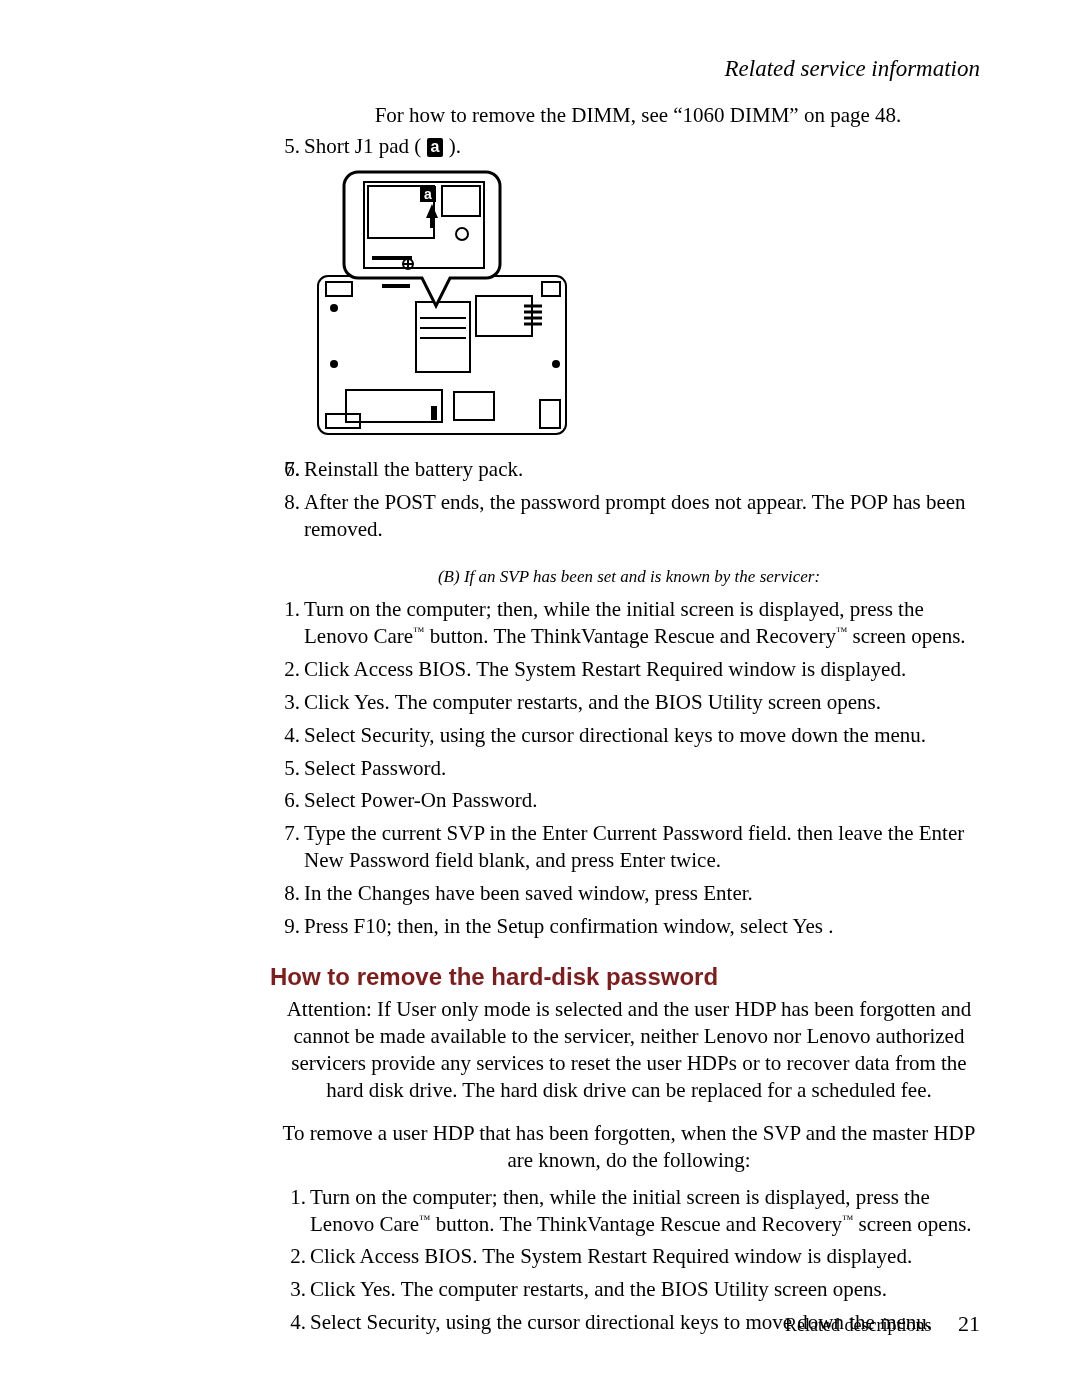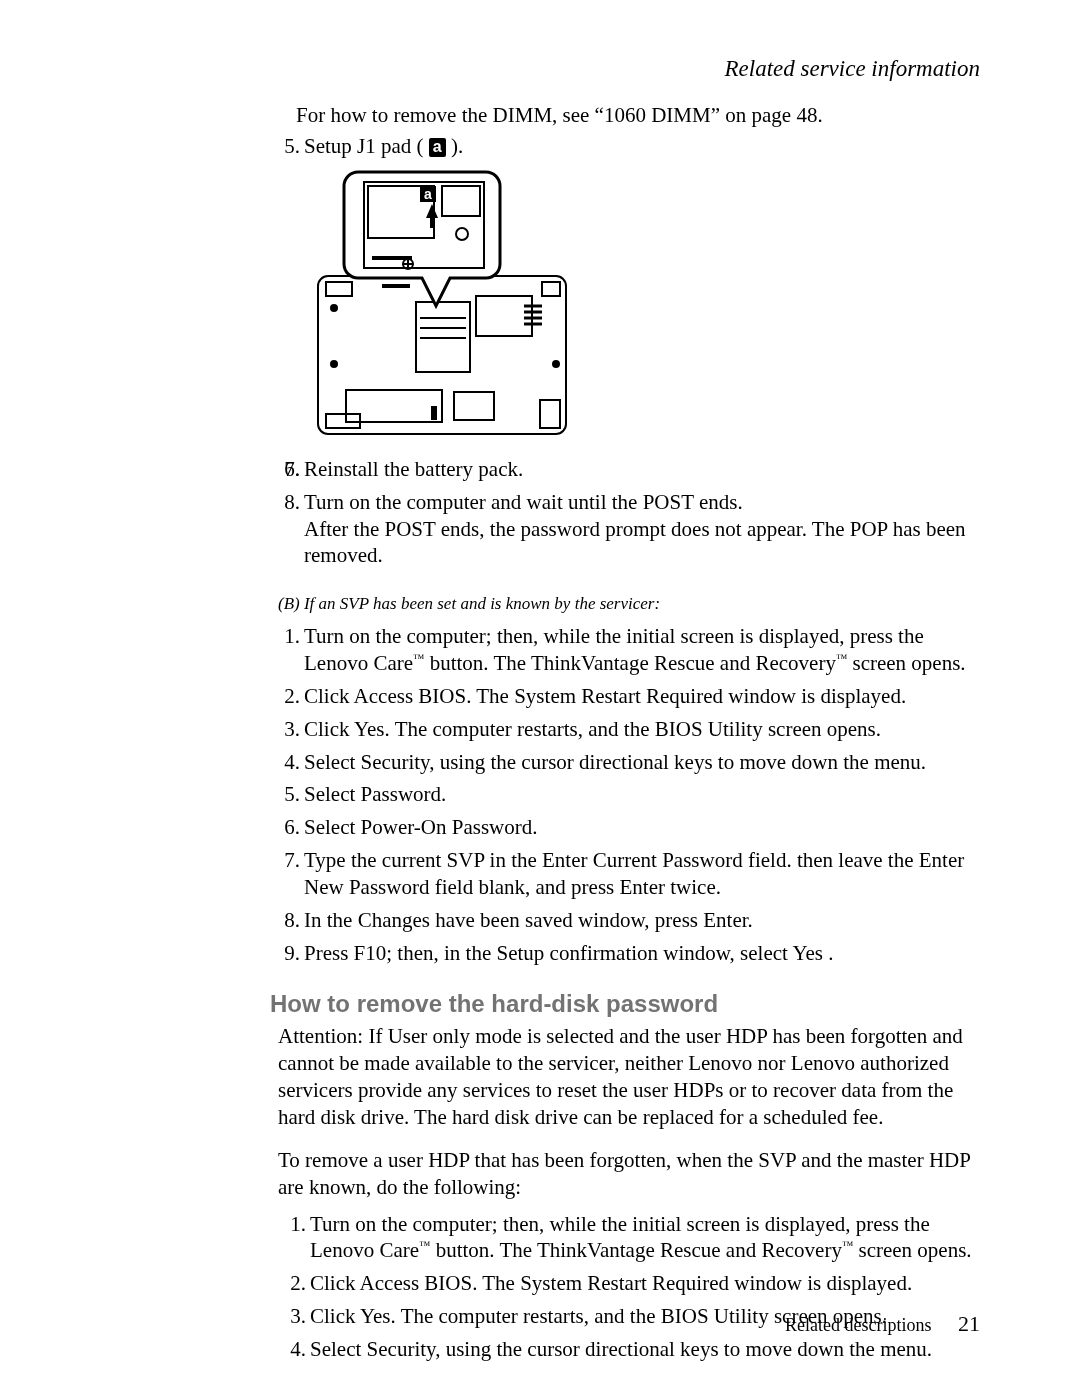--- a/index.html
+++ b/index.html
@@ -24,21 +24,21 @@
     top: 56px;
     right: 100px;
     font-style: italic;
     font-size: 23px;
   }
   .body {
     margin-top: 44px;
     font-size: 21px;
     line-height: 1.28;
   }
-  p { margin: 0 0 4px 0; }
+  p { margin: 0 0 4px 0; text-align: center; }
   .content-para { margin-left: 18px; }
   ol.numbered {
     list-style: none;
     padding: 0;
     margin: 0;
   }
   ol.numbered > li {
     position: relative;
     padding-left: 26px;
     margin-bottom: 6px;
@@ -71,21 +71,21 @@
     font-size: 17px;
     margin-top: 24px;
     margin-bottom: 8px;
   }
   .tm {
     font-size: 0.55em;
     vertical-align: super;
   }
   h2.section-heading {
     font-family: Arial, Helvetica, sans-serif;
-    color: #737373;
+    color: #7f1d1d;
     font-weight: bold;
     font-size: 24px;
     margin: 22px 0 4px -8px;
   }
   .attn-para { margin-bottom: 16px; }
   .lead-para { margin-bottom: 10px; }
   .footer {
     position: absolute;
     bottom: 60px;
     right: 100px;
@@ -105,21 +105,21 @@
 
   <div class="running-head">Related service information</div>
 
   <div class="body">
 
     <p class="content-para">For how to remove the DIMM, see “1060 DIMM” on page 48.</p>
 
     <ol class="numbered">
       <li>
         <span class="num">5.</span>
-        <span>Setup J1 pad (</span>
+        <span>Short J1 pad (</span>
         <span class="pad-icon">a</span>
         <span>).</span>
 
         
         <div class="diagram-wrap">
           <svg viewBox="0 0 260 280" width="260" height="280">
 
             <g stroke="#000" stroke-width="2" fill="none">
               <rect x="6" y="108" width="248" height="158" rx="10"></rect>
 
@@ -178,21 +178,20 @@
 
       <li>
         <span class="num">6.</span>
       </li>
       <li>
         <span class="num">7.</span>
         <span>Reinstall the battery pack.</span>
       </li>
       <li>
         <span class="num">8.</span>
-        <span>Turn on the computer and wait until the POST ends.</span>
         <div>After the POST ends, the password prompt does not appear. The POP has been removed.</div>
       </li>
     </ol>
 
     <p class="section-b-heading">(B) If an SVP has been set and is known by the servicer:</p>
 
     <ol class="numbered">
       <li>
         <span class="num">1.</span>
         <span>Turn on the computer; then, while the initial screen is displayed, press the Lenovo Care</span><span class="tm">™</span><span> button. The ThinkVantage Rescue and Recovery</span><span class="tm">™</span><span> screen opens.</span>

